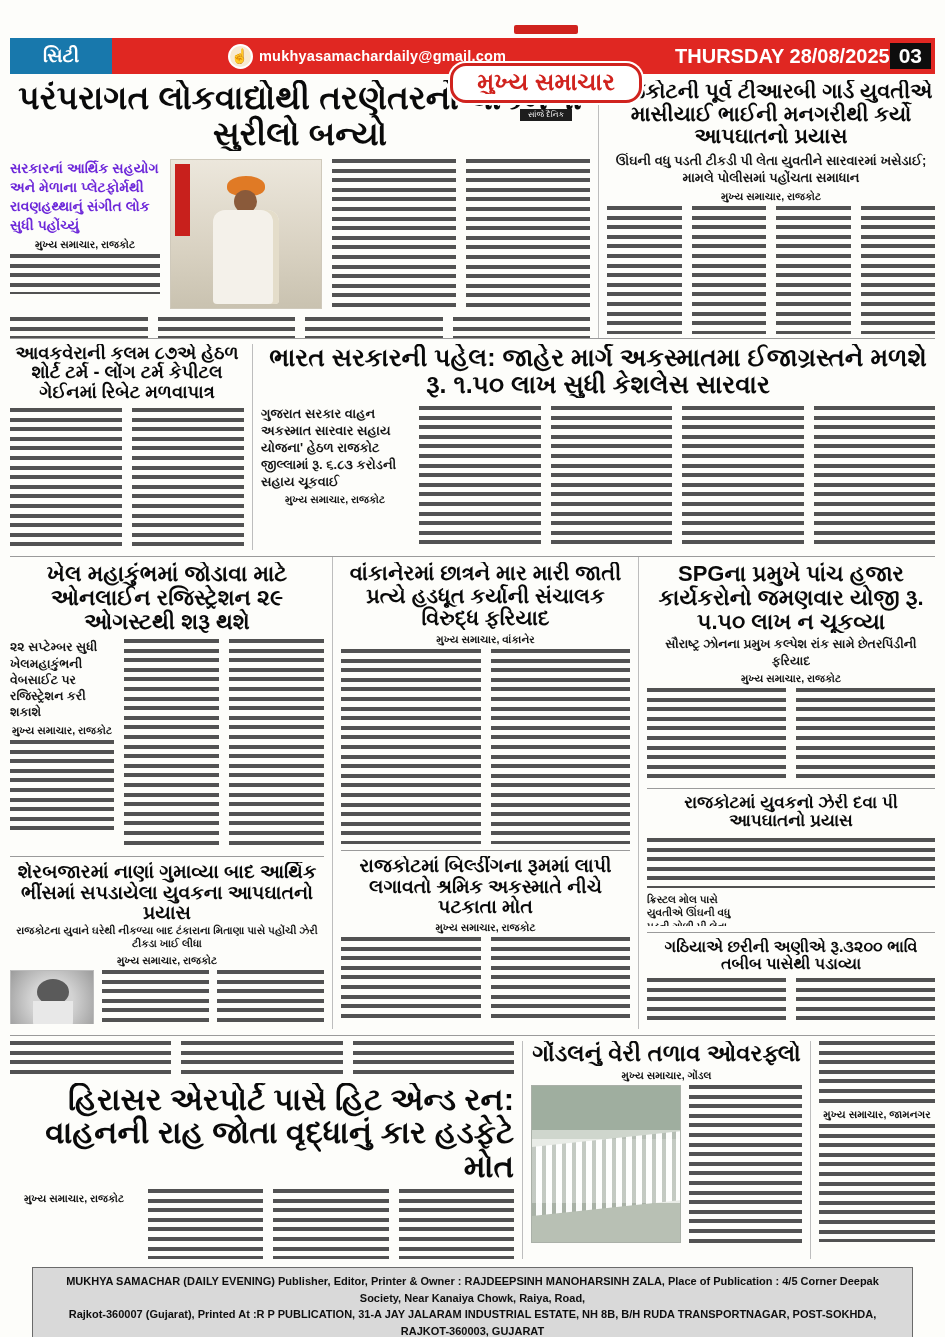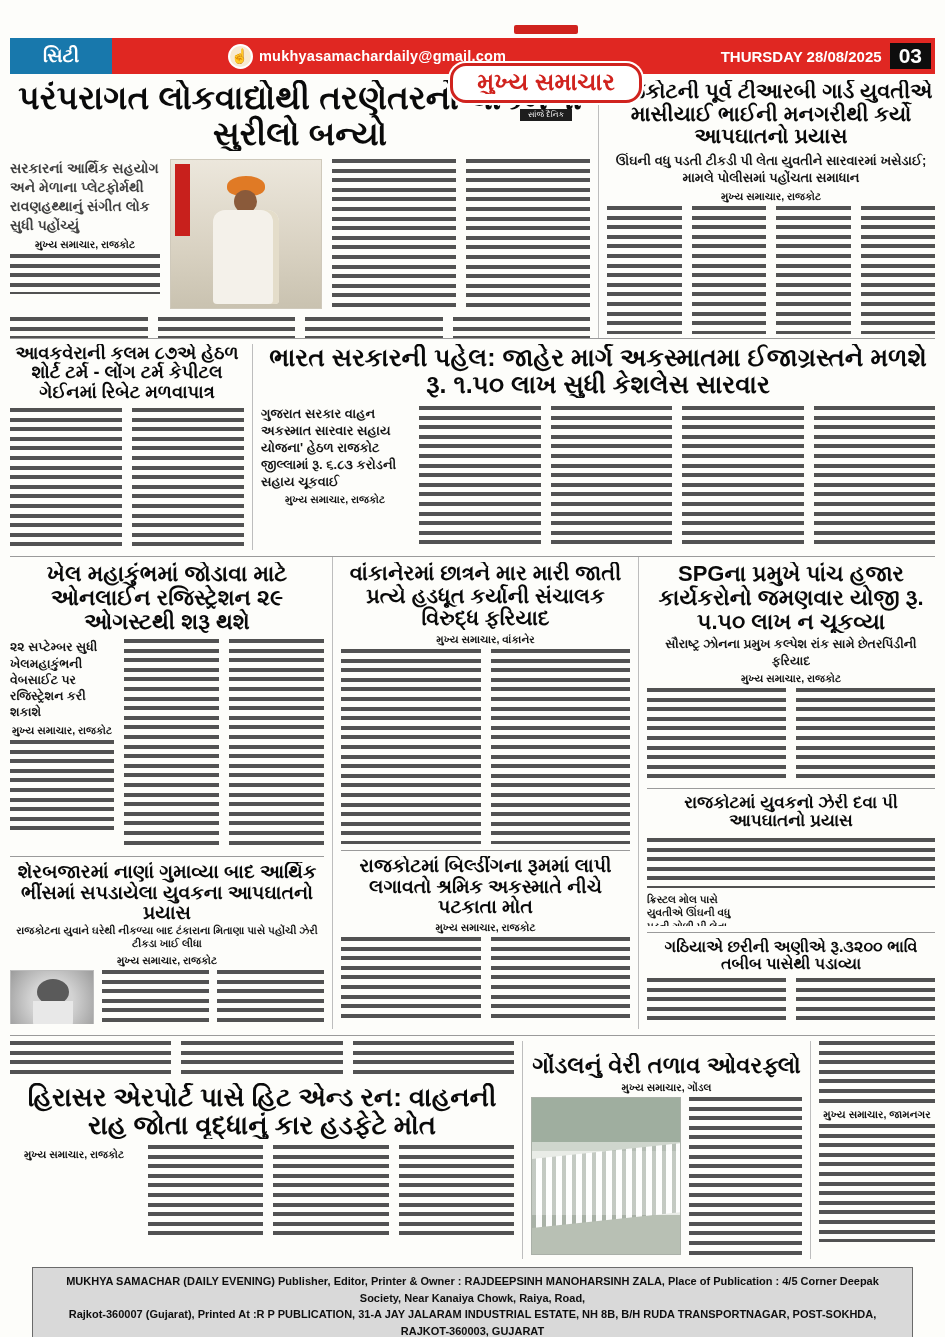--- a/index.html
+++ b/index.html
@@ -10,35 +10,35 @@
   
   .topbar{margin-top:38px;height:36px;display:flex;position:relative;}
   .citybox{width:102px;background:#1878ac;color:#fff;font-size:19px;font-weight:bold;
            display:flex;align-items:center;justify-content:center;}
   .redbar{flex:1;background:#e02722;display:flex;align-items:center;color:#fff;padding:0 4px;}
   .emailwrap{display:flex;align-items:center;gap:6px;margin-left:112px;}
   .handicon{width:25px;height:25px;border-radius:50%;background:#f7ead2;border:2px solid #fff;
             display:flex;align-items:center;justify-content:center;color:#e8762c;font-size:14px;line-height:1;}
   .email{font-weight:bold;font-size:14.5px;letter-spacing:.2px;}
   .spacer{flex:1;}
-  .dateline{font-weight:bold;font-size:15px;margin-right:8px;}
+  .dateline{font-weight:bold;font-size:20px;}
   .pagenum{background:#0d0d0d;font-size:21px;font-weight:bold;padding:1px 9px;text-align:right;}
   .logo{position:absolute;left:440px;top:-13px;width:192px;z-index:3;text-align:center;}
   .logo-tab{width:64px;height:9px;background:#d0231e;margin:0 auto 1px;border-radius:2px;}
   .logo-oval{background:#fff;border:3px solid #d0231e;border-radius:16px;box-shadow:0 0 0 2px #fff;
              padding:4px 4px 6px;margin-top:29px;}
   .logo-title{color:#d0231e;font-size:24px;font-weight:800;line-height:1;white-space:nowrap;overflow:hidden;}
   .logo-tagline{display:inline-block;background:#1d1d1d;color:#fff;font-size:8px;padding:1px 8px;
                 margin-top:-3px;position:relative;z-index:4;}
 
   
   .hl{font-weight:800;line-height:1.08;color:#0a0a0a;text-align:center;overflow:hidden;}
   .by{font-weight:bold;font-size:10.5px;text-align:center;margin:3px 0;}
   .kicker{font-weight:bold;font-size:13px;line-height:1.3;color:#151515;text-align:center;overflow:hidden;}
-  .lede-blue{color:#404040;font-weight:bold;font-size:14px;line-height:1.35;overflow:hidden;}
+  .lede-blue{color:#6d28d9;font-weight:bold;font-size:14px;line-height:1.35;overflow:hidden;}
   .cols{display:flex;gap:10px;}
   .tx{flex:1;background-image:repeating-linear-gradient(180deg,#525252 0 4px,rgba(0,0,0,0) 4px 9.6px);}
   .art{overflow:hidden;}
   .sep{border-top:1px solid #9a9a9a;margin-top:6px;padding-top:5px;}
 
   
   .rowA{display:flex;margin-top:6px;height:258px;overflow:hidden;}
   .a1{width:588px;padding-right:8px;}
   .a2{flex:1;border-left:1px solid #bdbdbd;padding-left:8px;}
   .rowB{display:flex;border-top:1px solid #9a9a9a;padding-top:5px;height:212px;overflow:hidden;}
@@ -238,32 +238,32 @@
     </div>
   </div>
 
   <div class="rowG">
     <div class="g1 art">
       <div class="cols" style="height:36px;margin-bottom:6px;">
         <div class="tx"></div>
         <div class="tx"></div>
         <div class="tx"></div>
       </div>
-      <div class="hl" style="font-size:26px;">હિરાસર એરપોર્ટ પાસે હિટ એન્ડ રન: વાહનની રાહ જોતા વૃદ્ધાનું કાર હડફેટે મોત</div>
+      <div class="hl" style="font-size:31px;text-align:right;">હિરાસર એરપોર્ટ પાસે હિટ એન્ડ રન: વાહનની રાહ જોતા વૃદ્ધાનું કાર હડફેટે મોત</div>
       <div style="display:flex;gap:10px;margin-top:6px;height:96px;">
         <div style="width:128px;flex:none;">
           <div class="by">મુખ્ય સમાચાર, રાજકોટ</div>
         </div>
         <div class="tx"></div>
         <div class="tx"></div>
         <div class="tx"></div>
       </div>
     </div>
     <div class="g2 art">
-      <div class="hl" style="font-size:23px;margin-top:12px;">ગોંડલનું વેરી તળાવ ઓવરફ્લો</div>
+      <div class="hl" style="font-size:23px;">ગોંડલનું વેરી તળાવ ઓવરફ્લો</div>
       <div class="by">મુખ્ય સમાચાર, ગોંડલ</div>
       <div style="display:flex;gap:8px;height:160px;">
         <div class="photo-dam"></div>
         <div class="tx"></div>
       </div>
     </div>
     <div class="g3 art">
       <div class="tx" style="height:64px;"></div>
       <div class="by">મુખ્ય સમાચાર, જામનગર</div>
       <div class="tx" style="height:118px;"></div>

